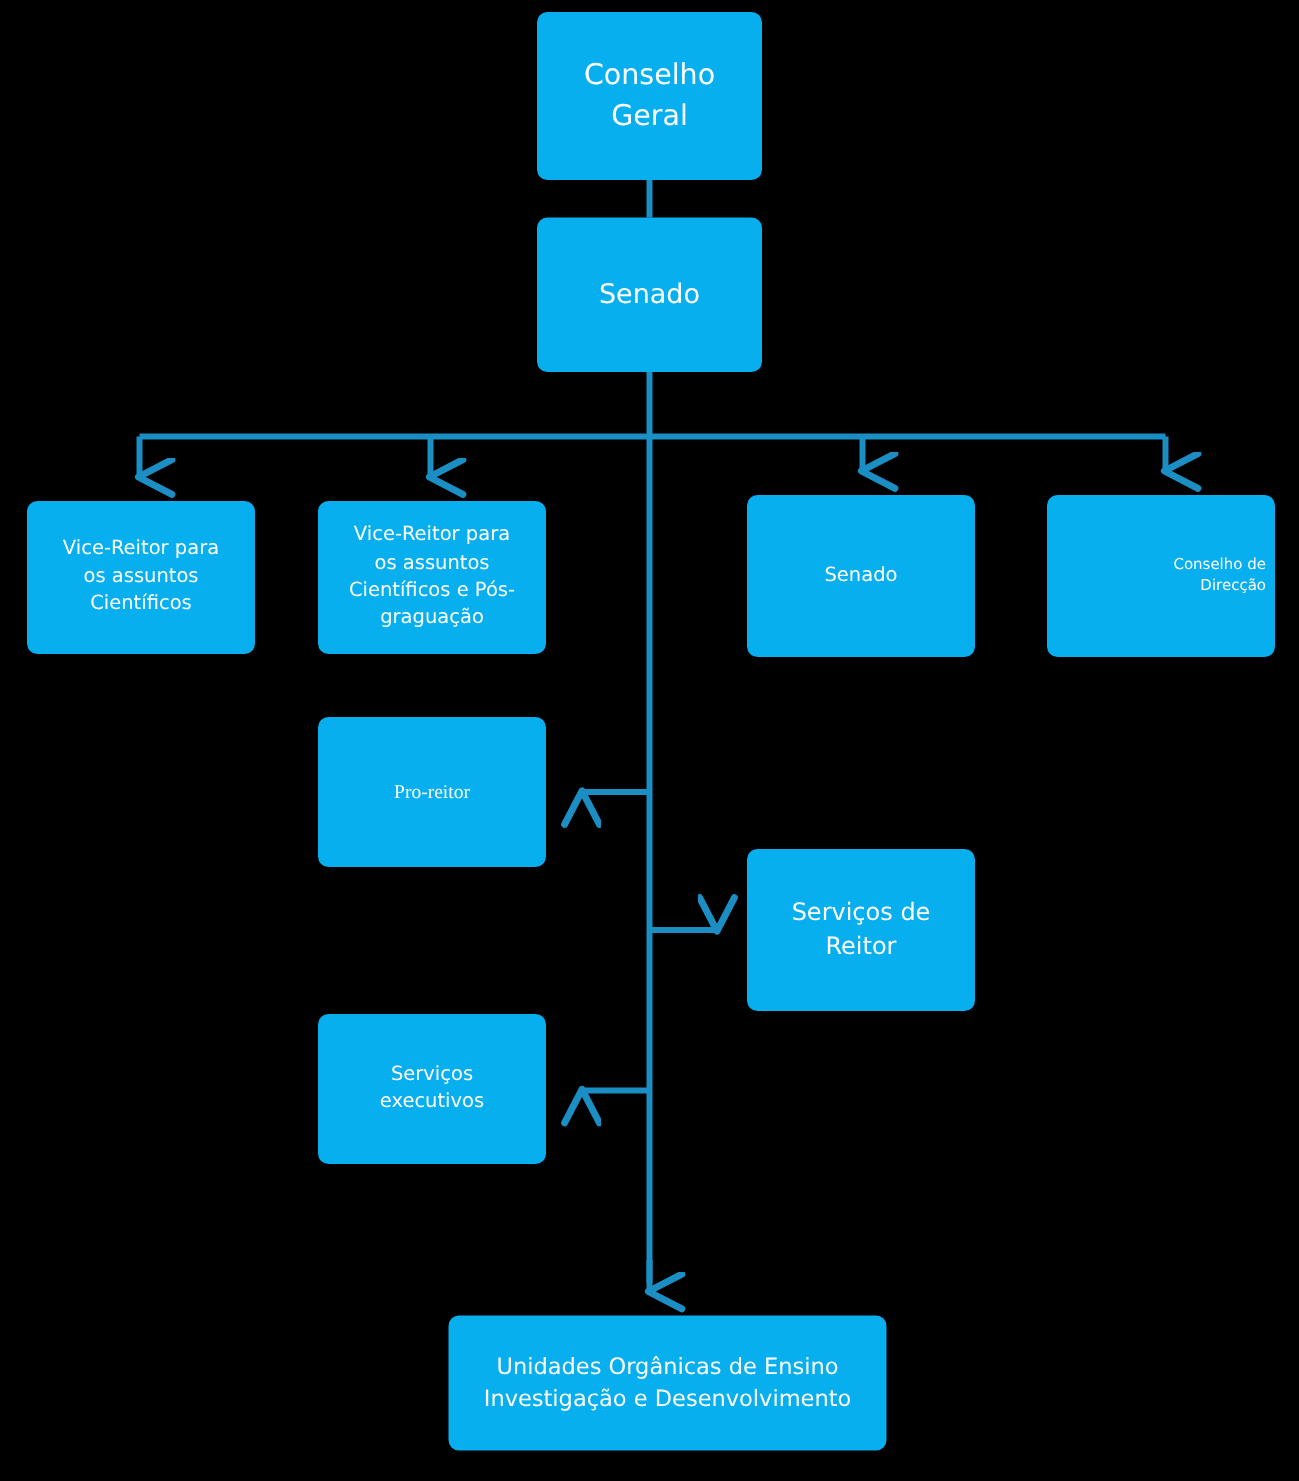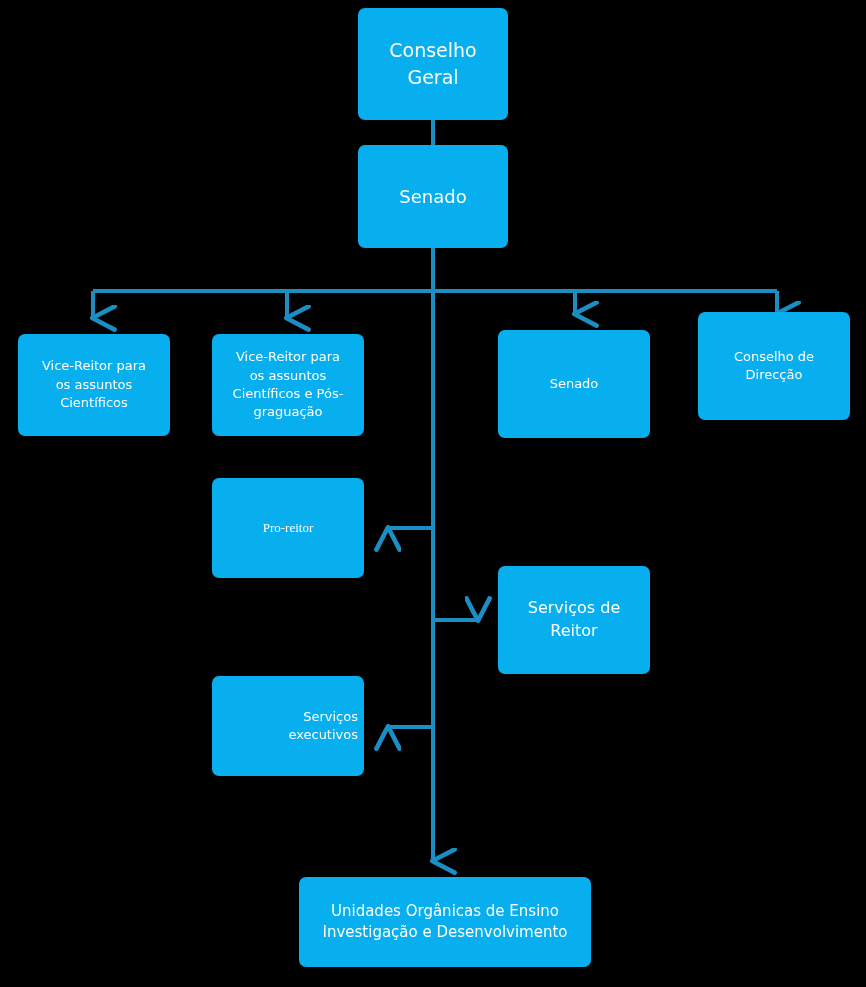--- a/index.html
+++ b/index.html
@@ -41,24 +41,24 @@
   .node .line {
     display: block;
     width: 100%;
     white-space: nowrap;
   }
   .n-conselho-geral { left: 358px; top: 8px;   width: 150px; height: 112px; font-size: 19px; }
   .n-reitor         { left: 358px; top: 145px; width: 150px; height: 103px; font-size: 18px; }
   .n-vice-academico { left: 18px;  top: 334px; width: 152px; height: 102px; font-size: 13px; }
   .n-vice-cientific { left: 212px; top: 334px; width: 152px; height: 102px; font-size: 13px; }
   .n-senado         { left: 498px; top: 330px; width: 152px; height: 108px; font-size: 13px; }
-  .n-cons-direccao  { left: 698px; top: 312px; width: 152px; height: 108px; font-size: 13px; }
+  .n-cons-direccao  { left: 698px; top: 330px; width: 152px; height: 108px; font-size: 10px; text-align: right; }
   .n-pro-reitor     { left: 212px; top: 478px; width: 152px; height: 100px; font-size: 13px; font-family: Liberation Serif, serif; }
   .n-serv-apoio     { left: 498px; top: 566px; width: 152px; height: 108px; font-size: 16px; }
-  .n-serv-exec      { left: 212px; top: 676px; width: 152px; height: 100px; font-size: 13px; text-align: right; }
+  .n-serv-exec      { left: 212px; top: 676px; width: 152px; height: 100px; font-size: 13px; }
   .n-unidades       { left: 299px; top: 877px; width: 292px; height: 90px;  font-size: 15px; }
 </style>
 </head>
 <body>
 
 <div id="chart-root">
 
   <svg id="connector-layer" viewBox="0 0 866 987">
     <defs>
       <marker id="arrow-down-head" markerWidth="14" markerHeight="12" refX="3.2" refY="6" orient="auto" markerUnits="strokeWidth">

